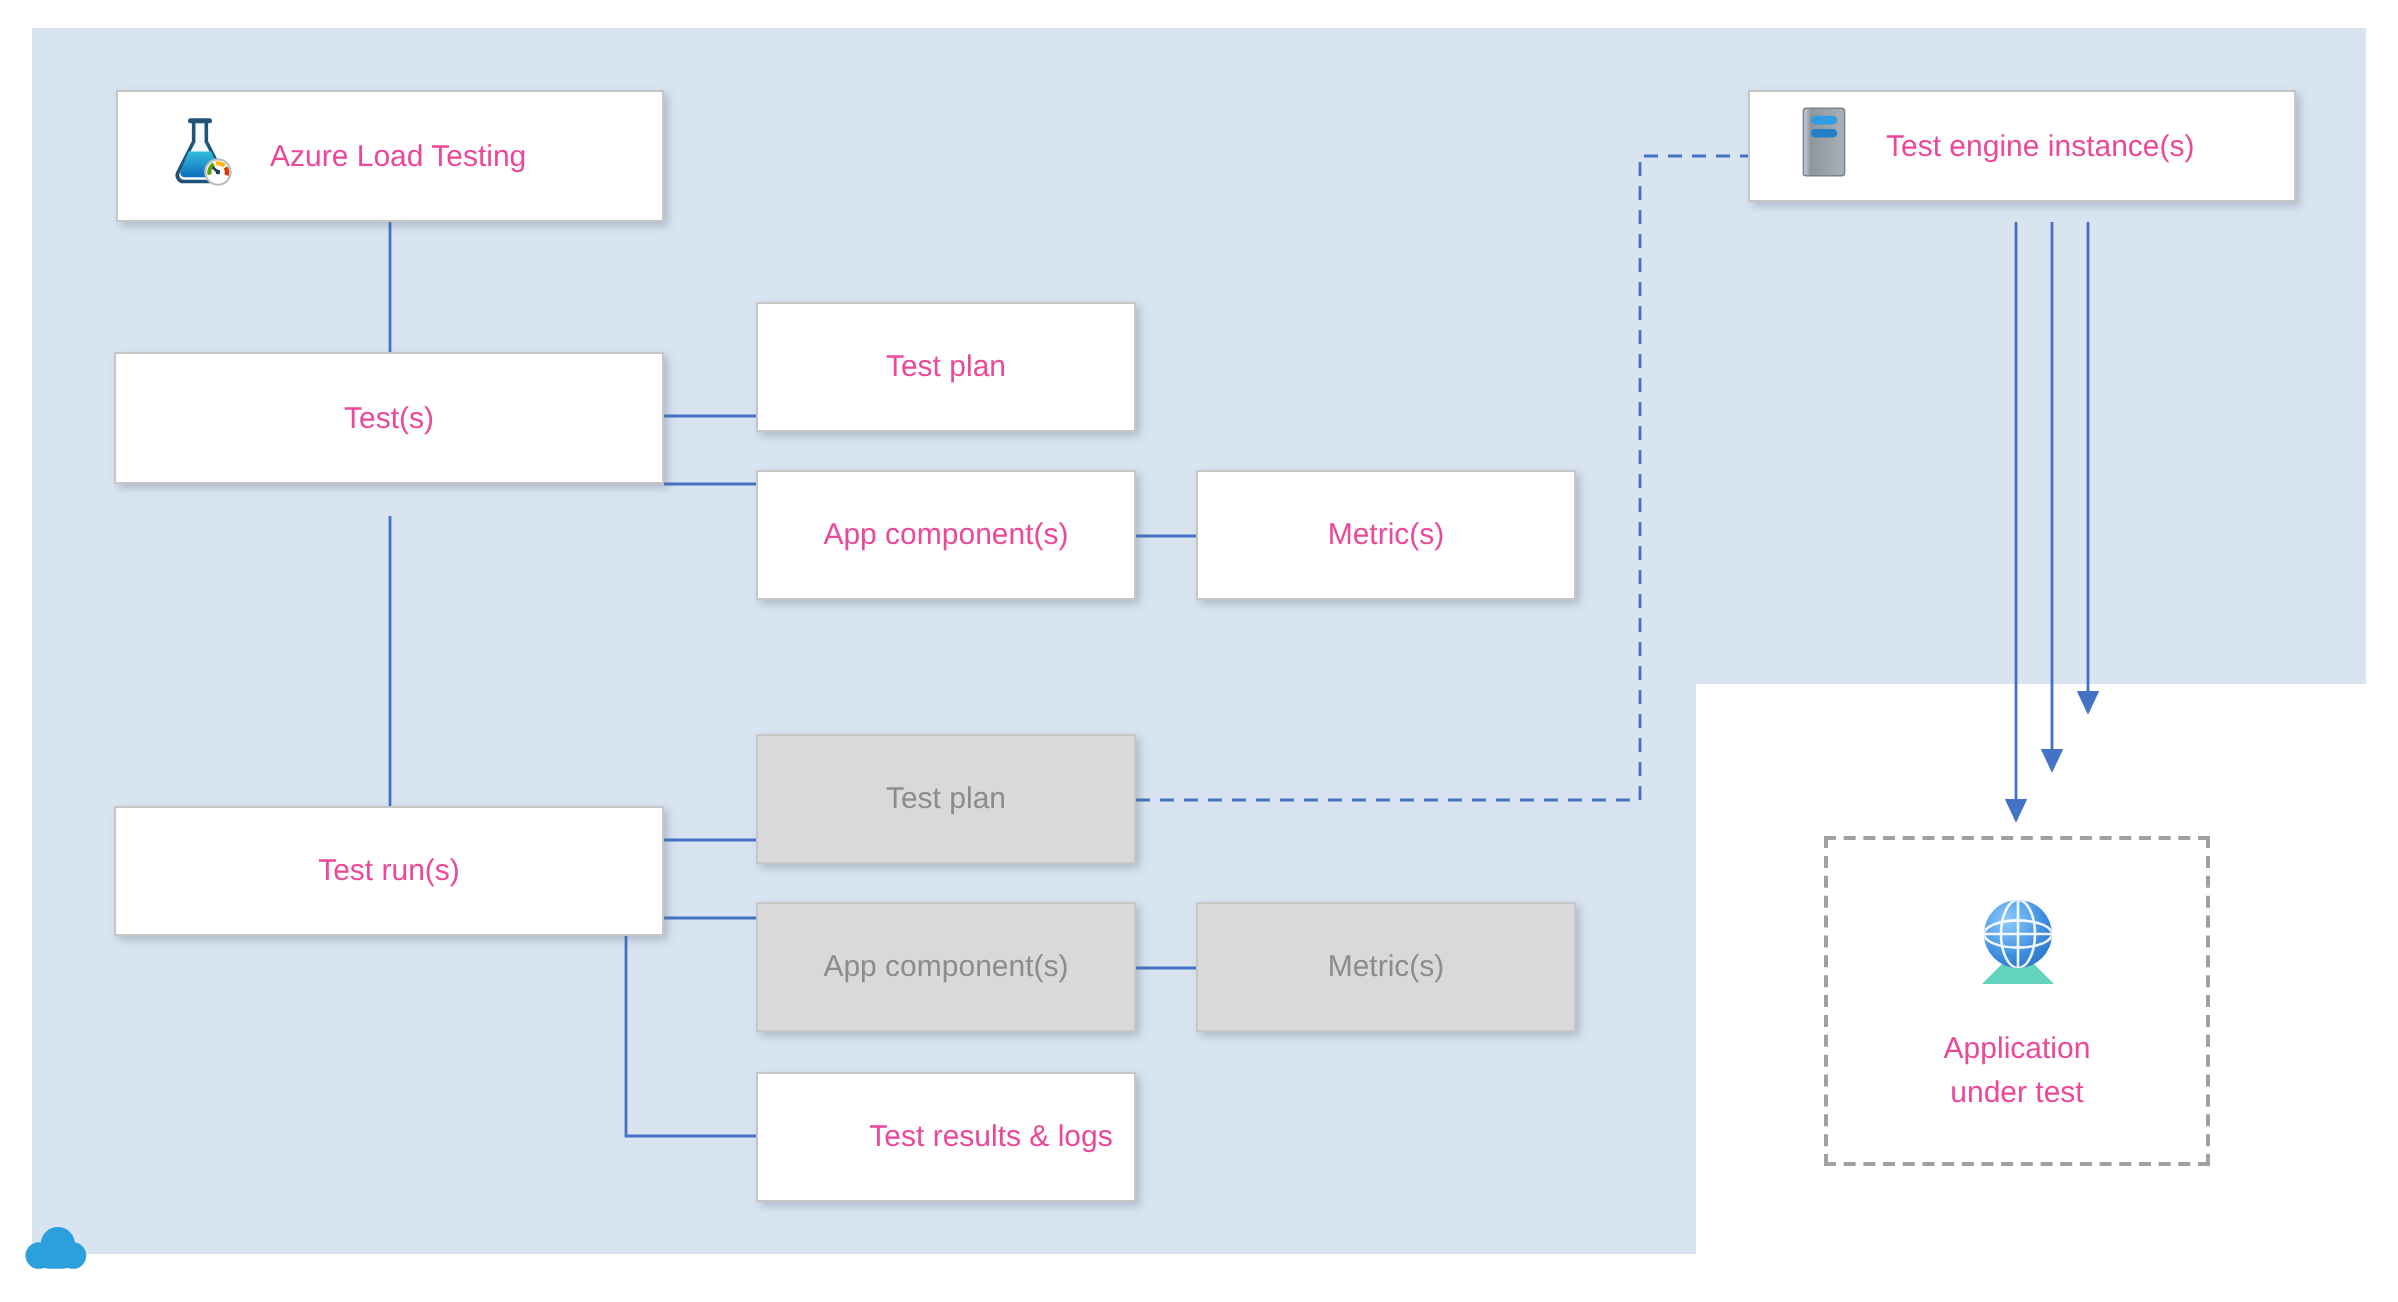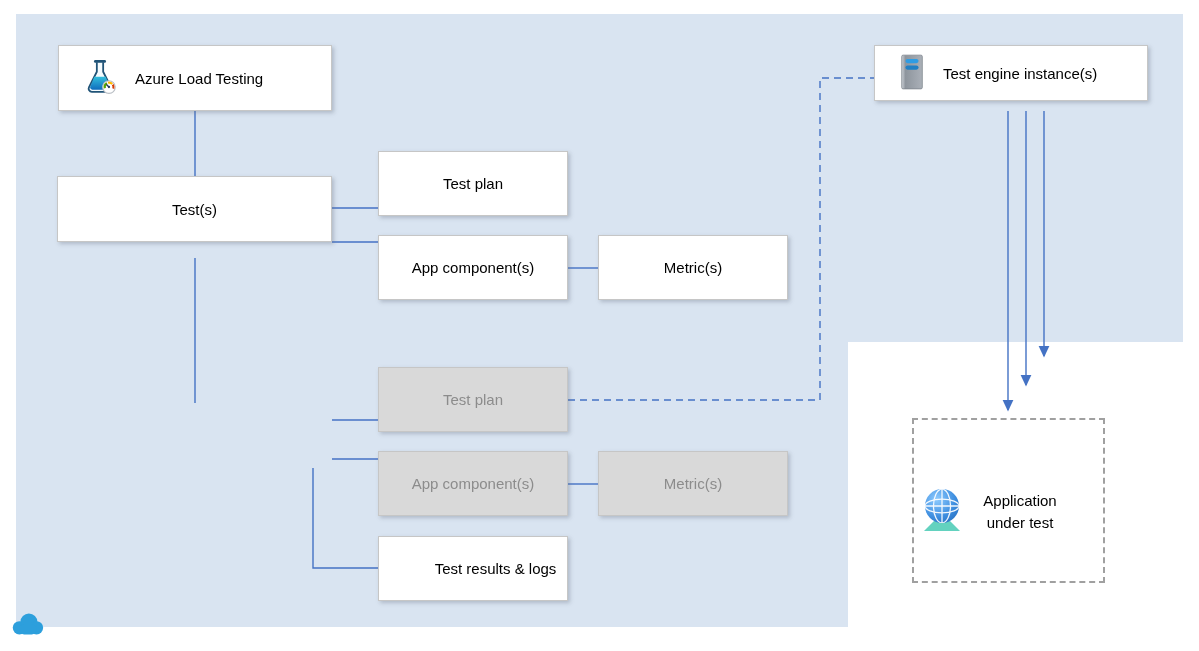--- a/index.html
+++ b/index.html
@@ -25,41 +25,41 @@
     background:#ffffff;z-index:0;
   }
   svg.overlay{position:absolute;left:0;top:0;z-index:1;pointer-events:none;}
   .connector{stroke:var(--connector-blue);stroke-width:1.4;fill:none;}
   .connector.dashed{stroke-dasharray:7 5;}
   .node{
     position:absolute;z-index:2;background:#ffffff;
     border:1px solid var(--box-border);
     box-shadow:2px 2px 4px rgba(100,110,125,0.35);
     display:flex;align-items:center;justify-content:center;
-    font-size:15px;color:#000000;box-sizing:border-box;
+    font-size:15px;color:#ec4899;box-sizing:border-box;
   }
   .node.gray{background:var(--box-gray-fill);color:var(--box-gray-text);}
   .node.iconbox{justify-content:flex-start;padding-left:22px;gap:16px;}
   .node .lbl{white-space:nowrap;}
   #n-alt{left:58px;top:45px;width:274px;height:66px;}
   #n-engine{left:874px;top:45px;width:274px;height:56px;}
   #n-tests{left:57px;top:176px;width:275px;height:66px;}
   #n-testplan{left:378px;top:151px;width:190px;height:65px;}
   #n-appcomp{left:378px;top:235px;width:190px;height:65px;}
   #n-metrics{left:598px;top:235px;width:190px;height:65px;}
   #n-testruns{left:57px;top:403px;width:275px;height:65px;}
   #n-runtestplan{left:378px;top:367px;width:190px;height:65px;}
   #n-runappcomp{left:378px;top:451px;width:190px;height:65px;}
   #n-runmetrics{left:598px;top:451px;width:190px;height:65px;}
   #n-results{left:378px;top:536px;width:190px;height:65px;padding-left:45px;}
   #n-aut{
     left:912px;top:418px;width:193px;height:165px;
     background:#ffffff;border:2px dashed var(--dashed-border);
-    box-shadow:none;justify-content:flex-start;
-    padding-top:22px;
+    box-shadow:none;flex-direction:column;justify-content:flex-start;
+    padding-top:22px;gap:10px;
   }
   #n-aut .lbl{white-space:normal;width:100px;text-align:center;line-height:1.45;}
   .cloud-wrap{position:absolute;left:8px;top:610px;z-index:2;}
 </style>
 </head>
 <body>
 
 <div class="stage">
 
   <div class="blue-region"></div>
@@ -136,20 +136,23 @@
   </div>
 
   <div class="node" id="n-appcomp">
     <span class="lbl">App component(s)</span>
   </div>
 
   <div class="node" id="n-metrics">
     <span class="lbl">Metric(s)</span>
   </div>
 
+  <div class="node" id="n-testruns">
+    <span class="lbl">Test run(s)</span>
+  </div>
 
   <div class="node gray" id="n-runtestplan">
     <span class="lbl">Test plan</span>
   </div>
 
   <div class="node gray" id="n-runappcomp">
     <span class="lbl">App component(s)</span>
   </div>
 
   <div class="node gray" id="n-runmetrics">

